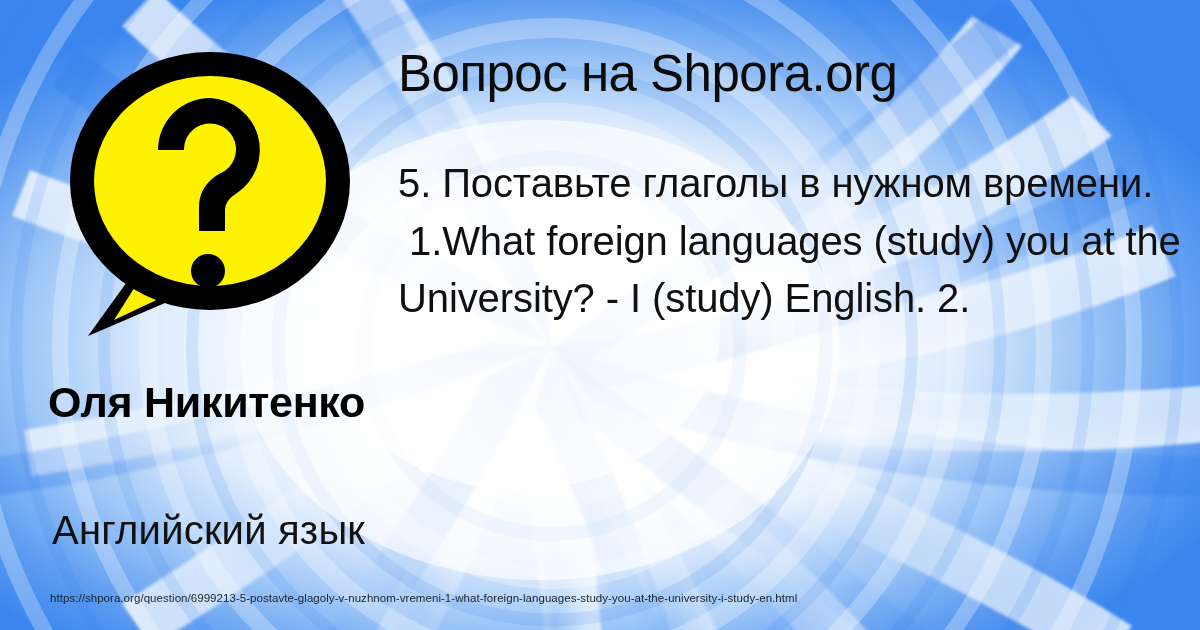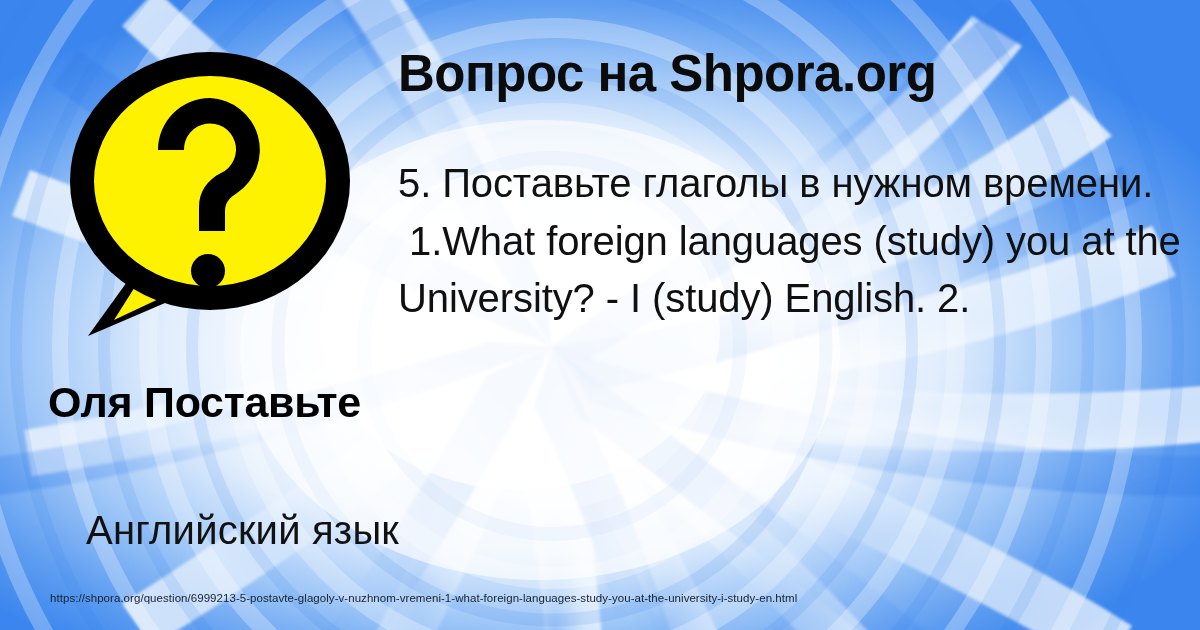--- a/index.html
+++ b/index.html
@@ -46,29 +46,28 @@
   }
   #subject {
     position:absolute;
     left:52px; top:508px;
     width:420px;
     font-size:40px;
     font-weight:normal;
     line-height:1.1;
     color:#111;
     letter-spacing:0.2px;
-    margin-left:34px;
   }
 
   
   #title {
     position:absolute;
     left:398px; top:44px;
     font-size:51px;
-    font-weight:bold;
+    font-weight:normal;
     color:#0b0b0b;
     letter-spacing:-0.5px;
     white-space:nowrap;
   }
   #qbody {
     position:absolute;
     left:398px; top:155px;
     width:820px;
     font-size:40px;
     font-weight:normal;
@@ -201,20 +200,20 @@
 
         <circle cx="150" cy="235" r="17" fill="#000000"></circle>
       </svg>
     </div>
 
     <div id="title">Вопрос на Shpora.org</div>
 
     <div id="qbody">5. Поставьте глаголы в нужном времени.
  1.What foreign languages (study) you at the University? - I (study) English. 2.</div>
 
-    <div id="author">Оля Поставьте</div>
+    <div id="author">Оля Никитенко</div>
 
     <div id="subject">Английский язык</div>
 
     <div id="url">https://shpora.org/question/6999213-5-postavte-glagoly-v-nuzhnom-vremeni-1-what-foreign-languages-study-you-at-the-university-i-study-en.html</div>
 
   </div>
 </div>
 
 </body></html>

